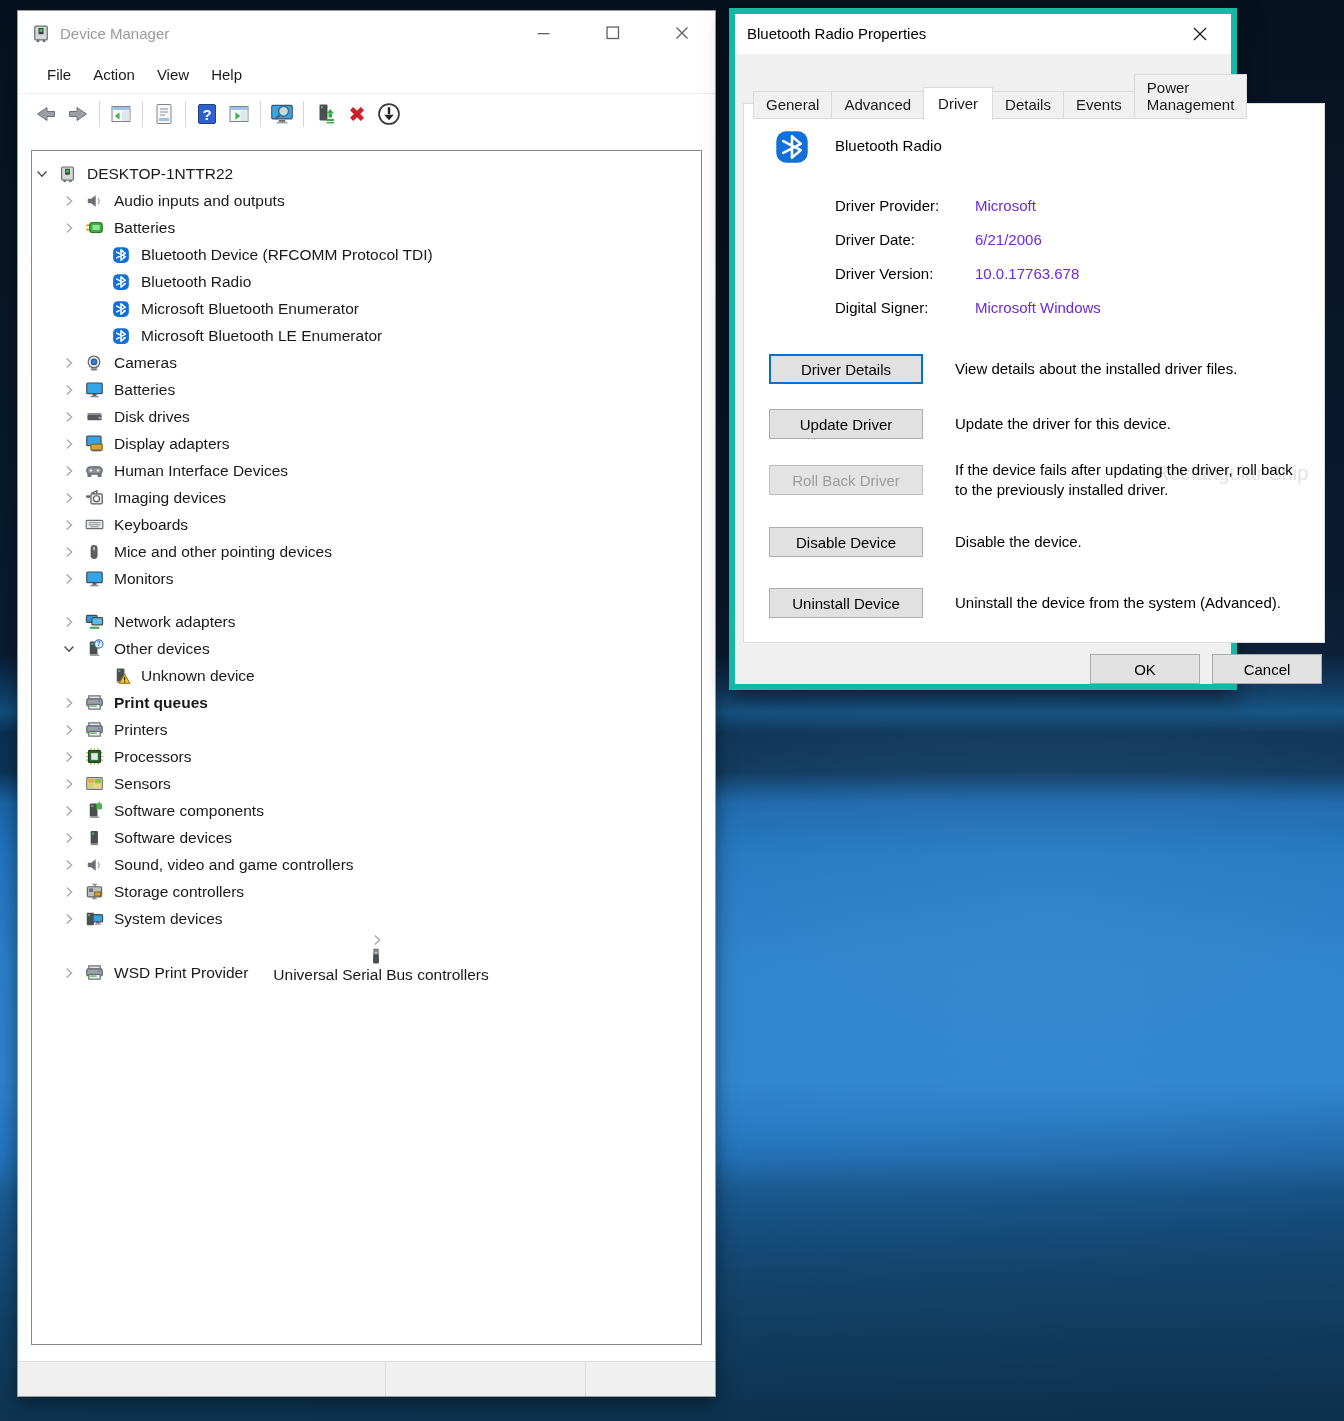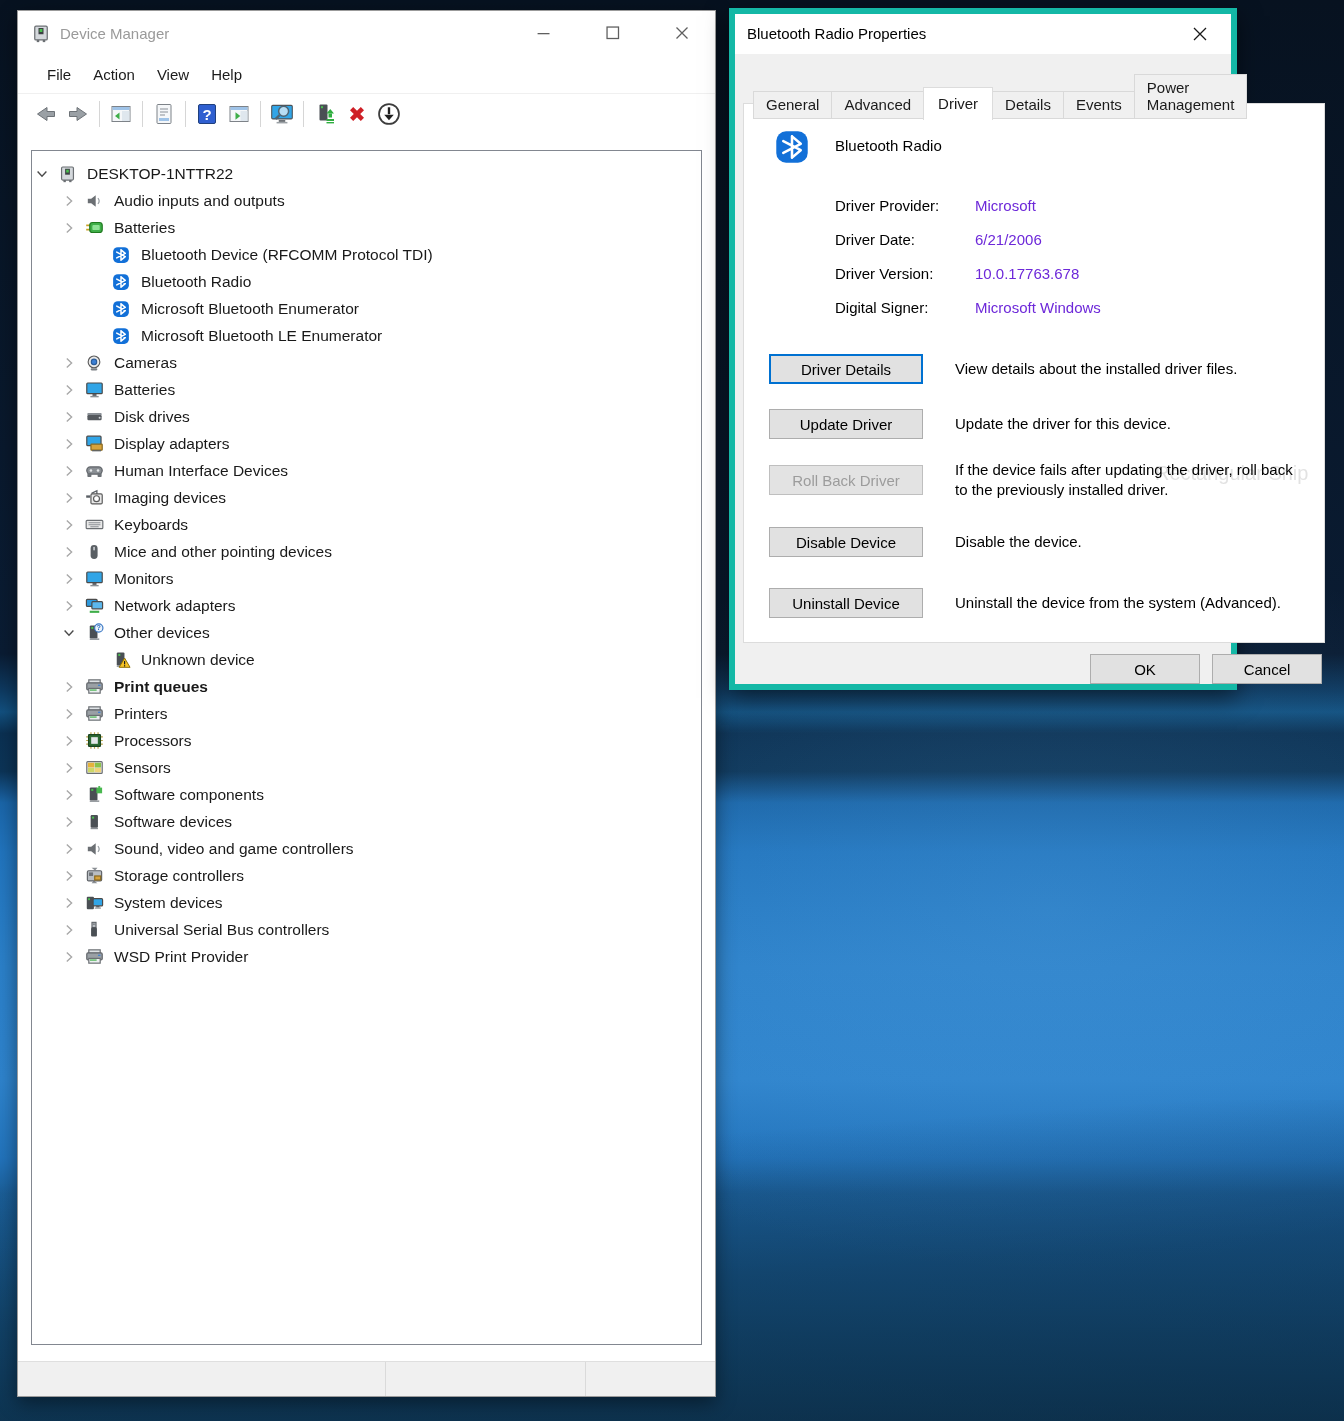--- a/index.html
+++ b/index.html
@@ -437,21 +437,21 @@
           </span>
           <span class="tree-icon">
             <svg viewBox="0 0 16 16" width="19" height="19" xmlns="http://www.w3.org/2000/svg">
               <rect x="1.5" y="2.5" width="13" height="9" rx="0.8" fill="#31a5e7" stroke="#4a4a4a"></rect>
               <rect x="6.3" y="11.8" width="3.4" height="1.6" fill="#5a5f64"></rect>
               <rect x="4.5" y="13.4" width="7" height="1.2" fill="#8a8f94"></rect>
             </svg>
           </span>
           <span class="tree-label">Monitors</span>
         </div>
-        <div class="tree-row" style="padding-left: 29px;">
+        <div class="tree-row" style="padding-left: 29px; margin-top: 16px;">
           <span class="tree-chevron">
             <svg viewBox="0 0 16 16" width="16" height="16" xmlns="http://www.w3.org/2000/svg">
               <path d="M5.8 3.6 L10.6 8 L5.8 12.4" fill="none" stroke="#a8a8a8" stroke-width="1.4"></path>
             </svg>
           </span>
           <span class="tree-icon">
             <svg viewBox="0 0 16 16" width="19" height="19" xmlns="http://www.w3.org/2000/svg">
               <rect x="1.2" y="2.8" width="9" height="6" rx="0.8" fill="#2d9ade" stroke="#4a4a4a"></rect>
               <rect x="5.8" y="4.8" width="9" height="6" rx="0.8" fill="#5cb8ee" stroke="#4a4a4a"></rect>
               <rect x="4" y="12.4" width="8" height="1.8" fill="#3fae49"></rect>
@@ -628,21 +628,21 @@
             <svg viewBox="0 0 16 16" width="19" height="19" xmlns="http://www.w3.org/2000/svg">
               <rect x="1.5" y="3.2" width="6" height="10.4" rx="0.8" fill="#4a4f54"></rect>
               <rect x="2.6" y="4.4" width="1.6" height="1.6" fill="#49c04f"></rect>
               <rect x="6.8" y="4.8" width="8" height="6" rx="0.8" fill="#31a5e7" stroke="#4a4a4a"></rect>
               <rect x="9.4" y="10.8" width="2.8" height="1.4" fill="#5a5f64"></rect>
               <rect x="8.2" y="12.2" width="5.2" height="1" fill="#8a8f94"></rect>
             </svg>
           </span>
           <span class="tree-label">System devices</span>
         </div>
-        <div class="tree-row" style="padding-left: 29px;">
+        <div class="tree-row" style="padding-left: 29px; flex-direction: column;">
           <span class="tree-chevron">
             <svg viewBox="0 0 16 16" width="16" height="16" xmlns="http://www.w3.org/2000/svg">
               <path d="M5.8 3.6 L10.6 8 L5.8 12.4" fill="none" stroke="#a8a8a8" stroke-width="1.4"></path>
             </svg>
           </span>
           <span class="tree-icon">
             <svg viewBox="0 0 16 16" width="18" height="18" xmlns="http://www.w3.org/2000/svg">
               <rect x="6.2" y="1.2" width="3.6" height="4.6" fill="#b9bec3" stroke="#5f6368"></rect>
               <rect x="7" y="2.2" width="0.8" height="1.2" fill="#5f6368"></rect>
               <rect x="8.3" y="2.2" width="0.8" height="1.2" fill="#5f6368"></rect>

